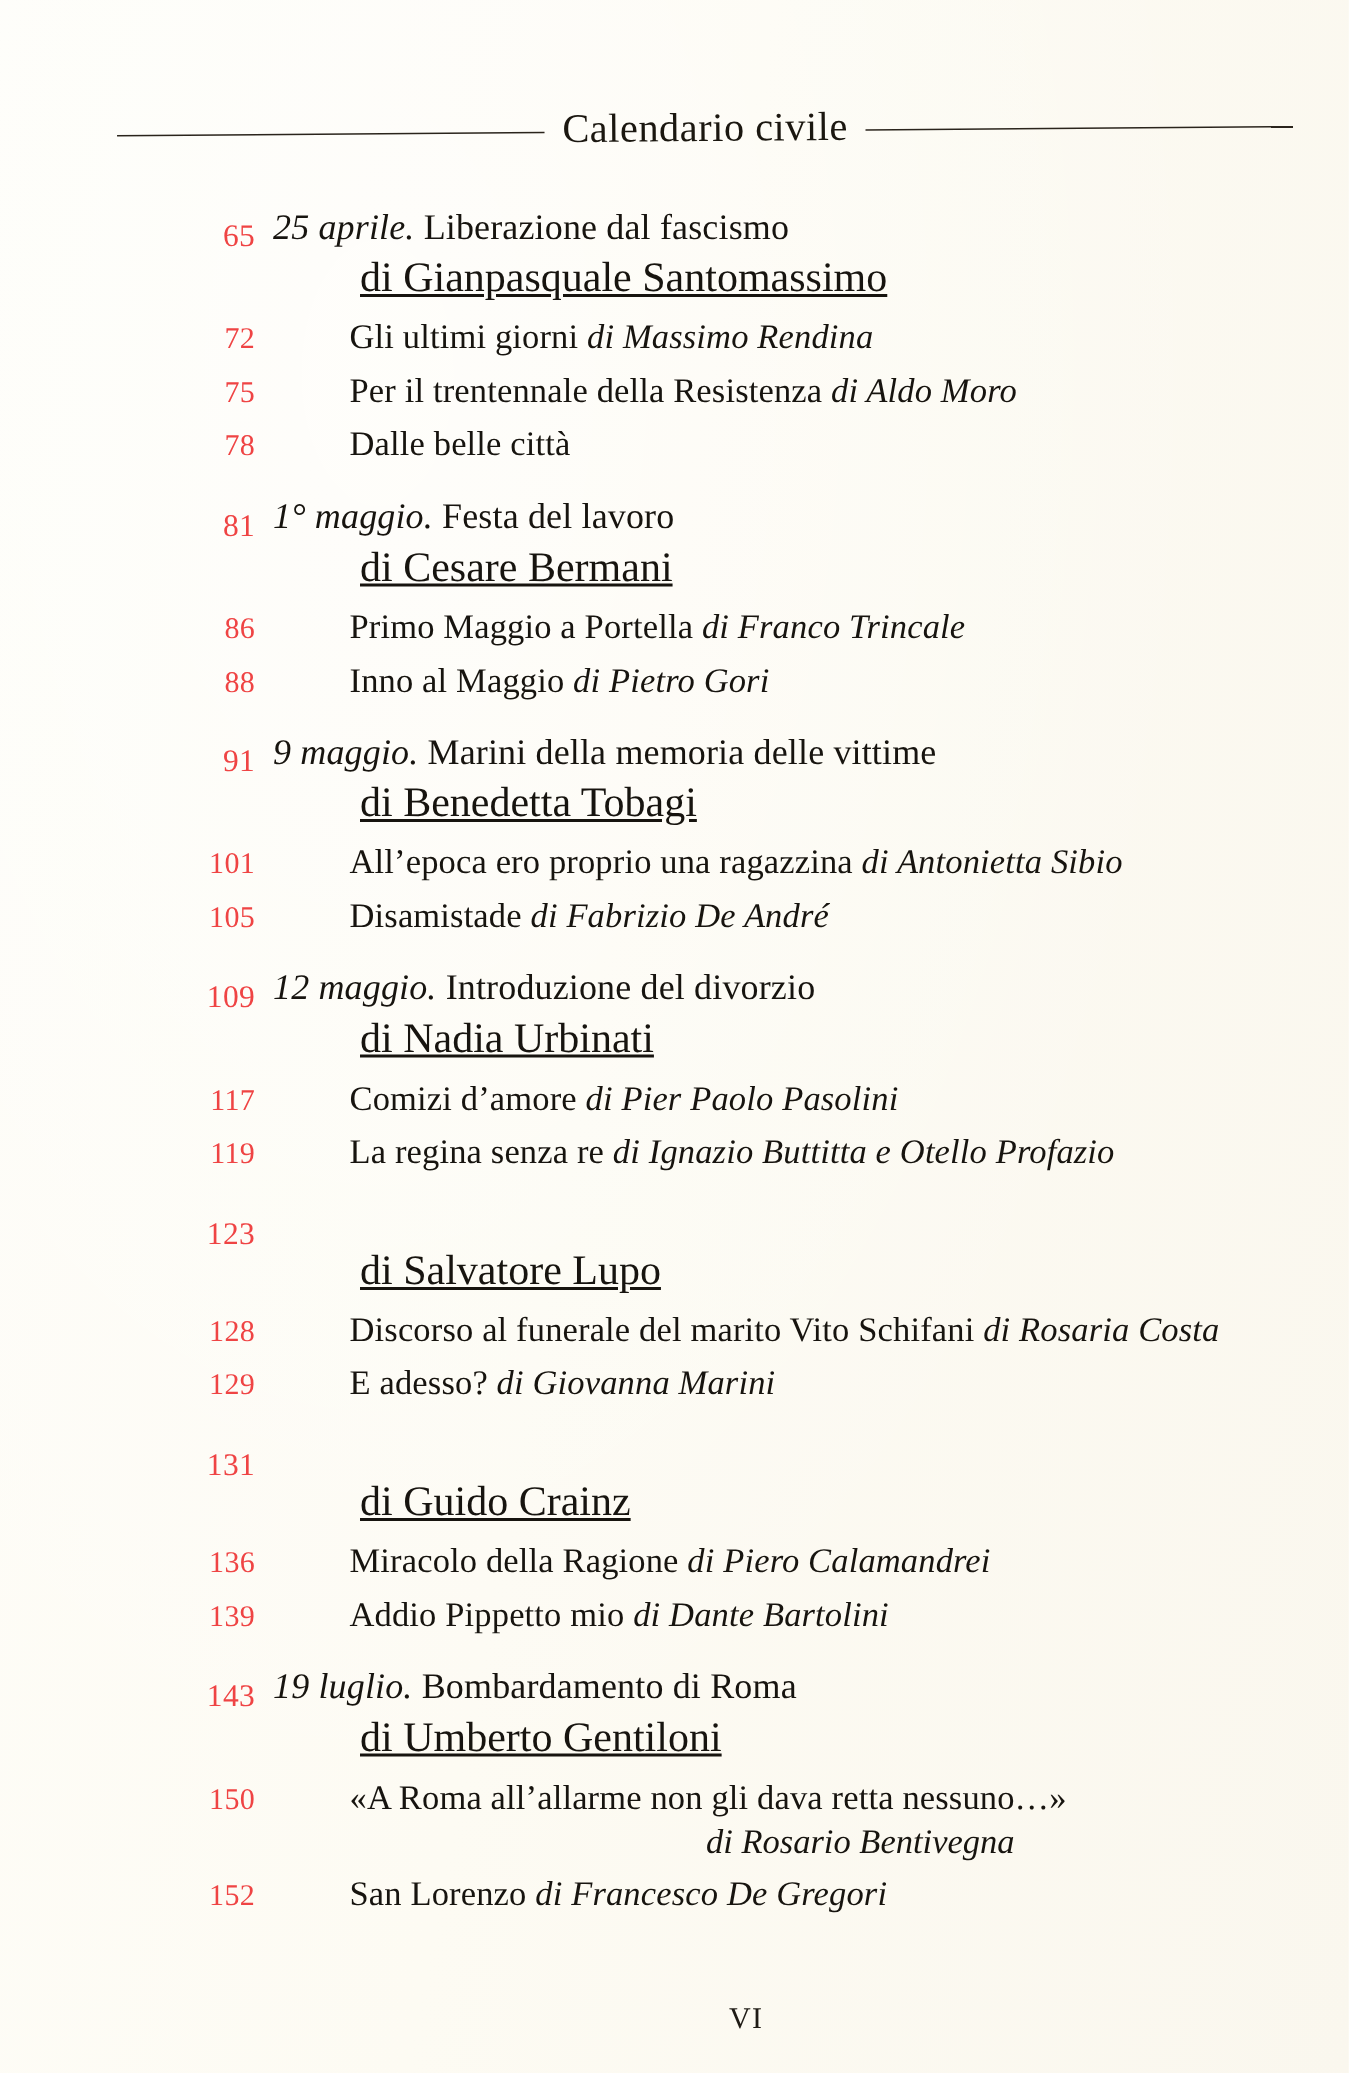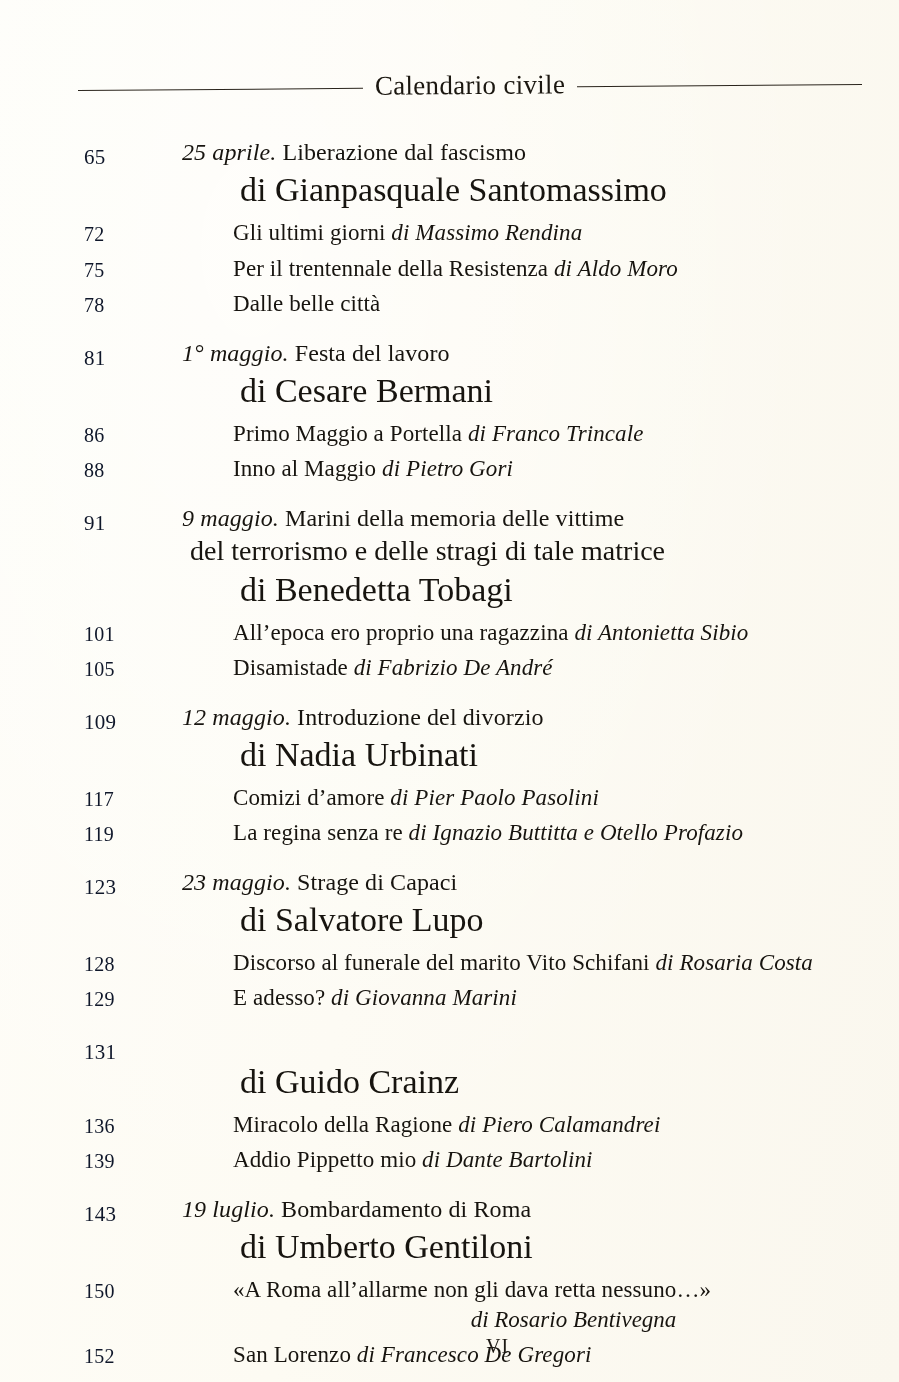--- a/index.html
+++ b/index.html
@@ -71,25 +71,25 @@
   }
 
   .line {
     position: relative;
     display: block;
     min-height: 26px;
   }
 
   .pageno {
     position: absolute;
-    left: 84px;
+    left: 100px;
     width: 70px;
-    text-align: left;
+    text-align: right;
     font-size: 21px;
-    color: #0f172a;
+    color: #ef4444;
     letter-spacing: 0.2px;
   }
 
   .text {
     display: block;
   }
 
   
   .line.heading {
     margin-bottom: 1px;
@@ -112,22 +112,23 @@
   
   .line.heading-cont .text {
     margin-left: 190px;
     font-size: 28px;
     line-height: 1.21;
   }
 
   
   .line.byline .text {
     margin-left: 240px;
-    font-size: 34px;
+    font-size: 28px;
     line-height: 1.3;
+    text-decoration: underline;
   }
 
   
   .line.sub {
     margin-top: 6px;
   }
   .line.sub .text {
     margin-left: 233px;
     font-size: 23px;
     line-height: 1.28;
@@ -211,23 +212,20 @@
         <div class="line sub">
           <span class="pageno">88</span>
           <span class="text"><span>Inno al Maggio </span><span class="author">di Pietro Gori</span></span>
         </div>
       </div>
       <div class="section">
         <div class="line heading">
           <span class="pageno">91</span>
           <span class="text"><span class="heading-date">9 maggio.</span><span> Marini della memoria delle vittime</span></span>
         </div>
-        <div class="line heading-cont">
-          <span class="text">del terrorismo e delle stragi di tale matrice</span>
-        </div>
         <div class="line byline">
           <span class="text">di Benedetta Tobagi</span>
         </div>
         <div class="line sub">
           <span class="pageno">101</span>
           <span class="text"><span>All’epoca ero proprio una ragazzina </span><span class="author">di Antonietta Sibio</span></span>
         </div>
         <div class="line sub">
           <span class="pageno">105</span>
           <span class="text"><span>Disamistade </span><span class="author">di Fabrizio De André</span></span>
@@ -246,21 +244,20 @@
           <span class="text"><span>Comizi d’amore </span><span class="author">di Pier Paolo Pasolini</span></span>
         </div>
         <div class="line sub">
           <span class="pageno">119</span>
           <span class="text"><span>La regina senza re </span><span class="author">di Ignazio Buttitta e Otello Profazio</span></span>
         </div>
       </div>
       <div class="section">
         <div class="line heading">
           <span class="pageno">123</span>
-          <span class="text"><span class="heading-date">23 maggio.</span><span> Strage di Capaci</span></span>
         </div>
         <div class="line byline">
           <span class="text">di Salvatore Lupo</span>
         </div>
         <div class="line sub">
           <span class="pageno">128</span>
           <span class="text"><span>Discorso al funerale del marito Vito Schifani </span><span class="author">di Rosaria Costa</span></span>
         </div>
         <div class="line sub">
           <span class="pageno">129</span>

